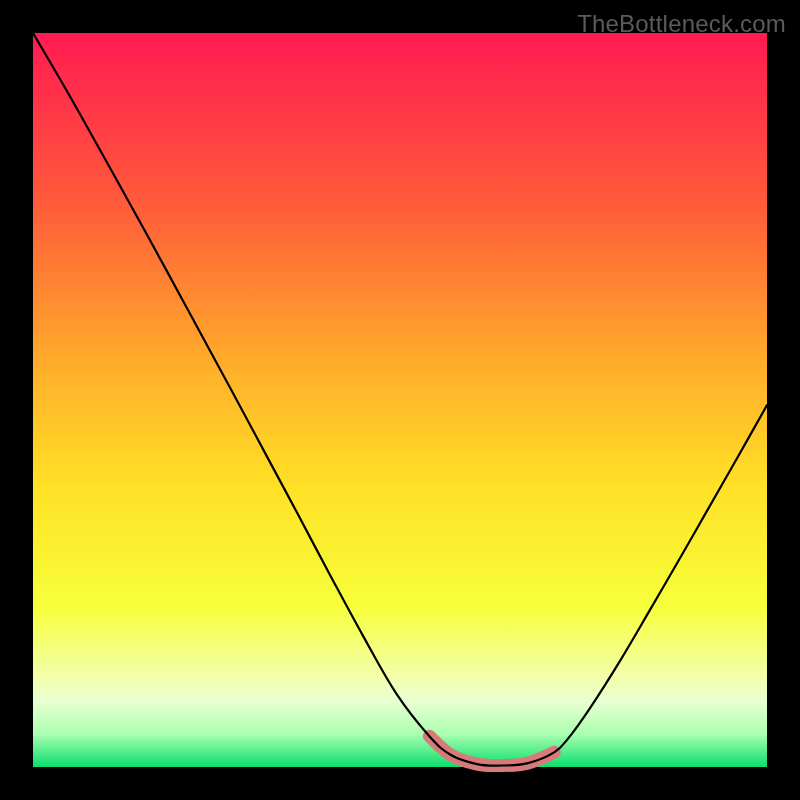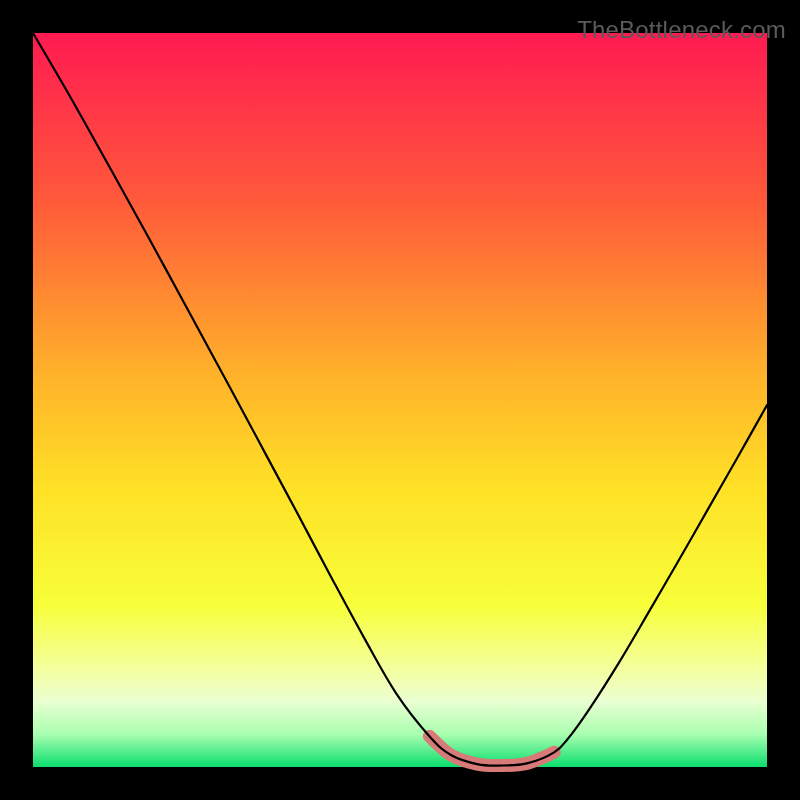--- a/index.html
+++ b/index.html
@@ -12,21 +12,21 @@
     font-family: Arial, Helvetica, sans-serif;
   }
   .frame {
     position: relative;
     width: 800px;
     height: 800px;
     background: #000;
   }
   .watermark {
     position: absolute;
-    top: 16px;
+    top: 10px;
     right: 14px;
     color: #5b5b5b;
     font-size: 24px;
     font-weight: 400;
     letter-spacing: 0.2px;
     z-index: 5;
   }
   svg {
     display: block;
   }

